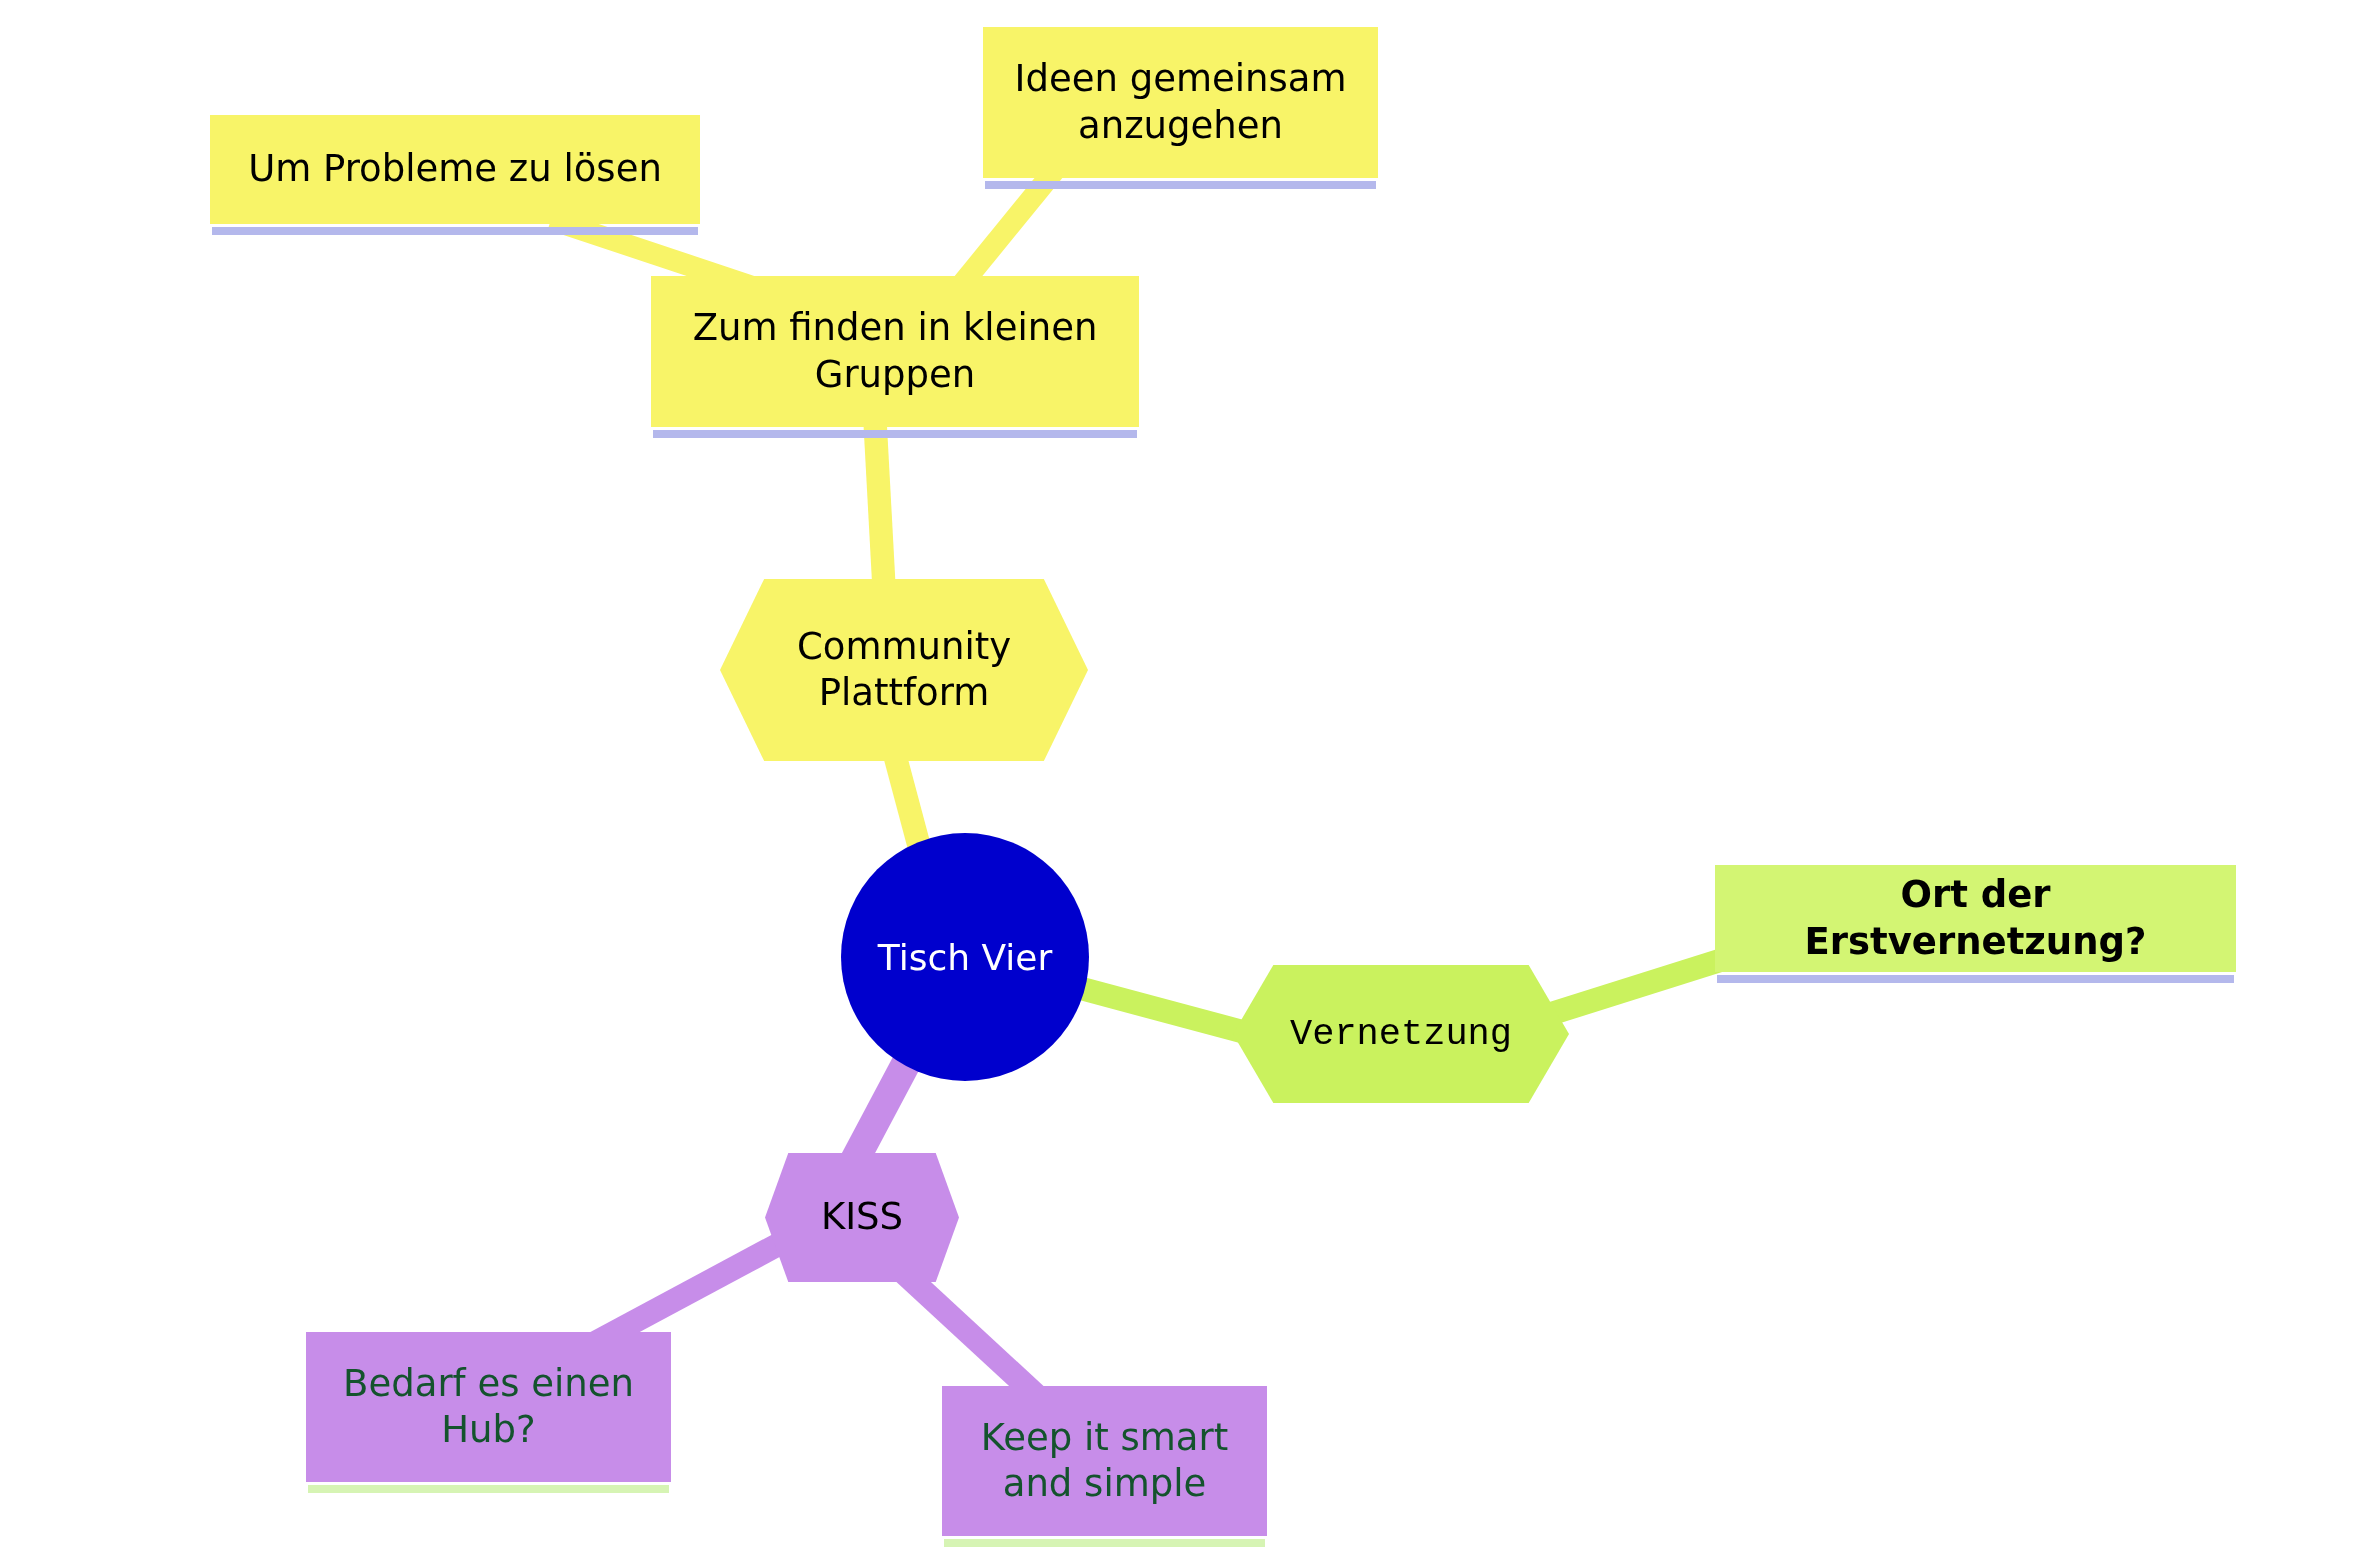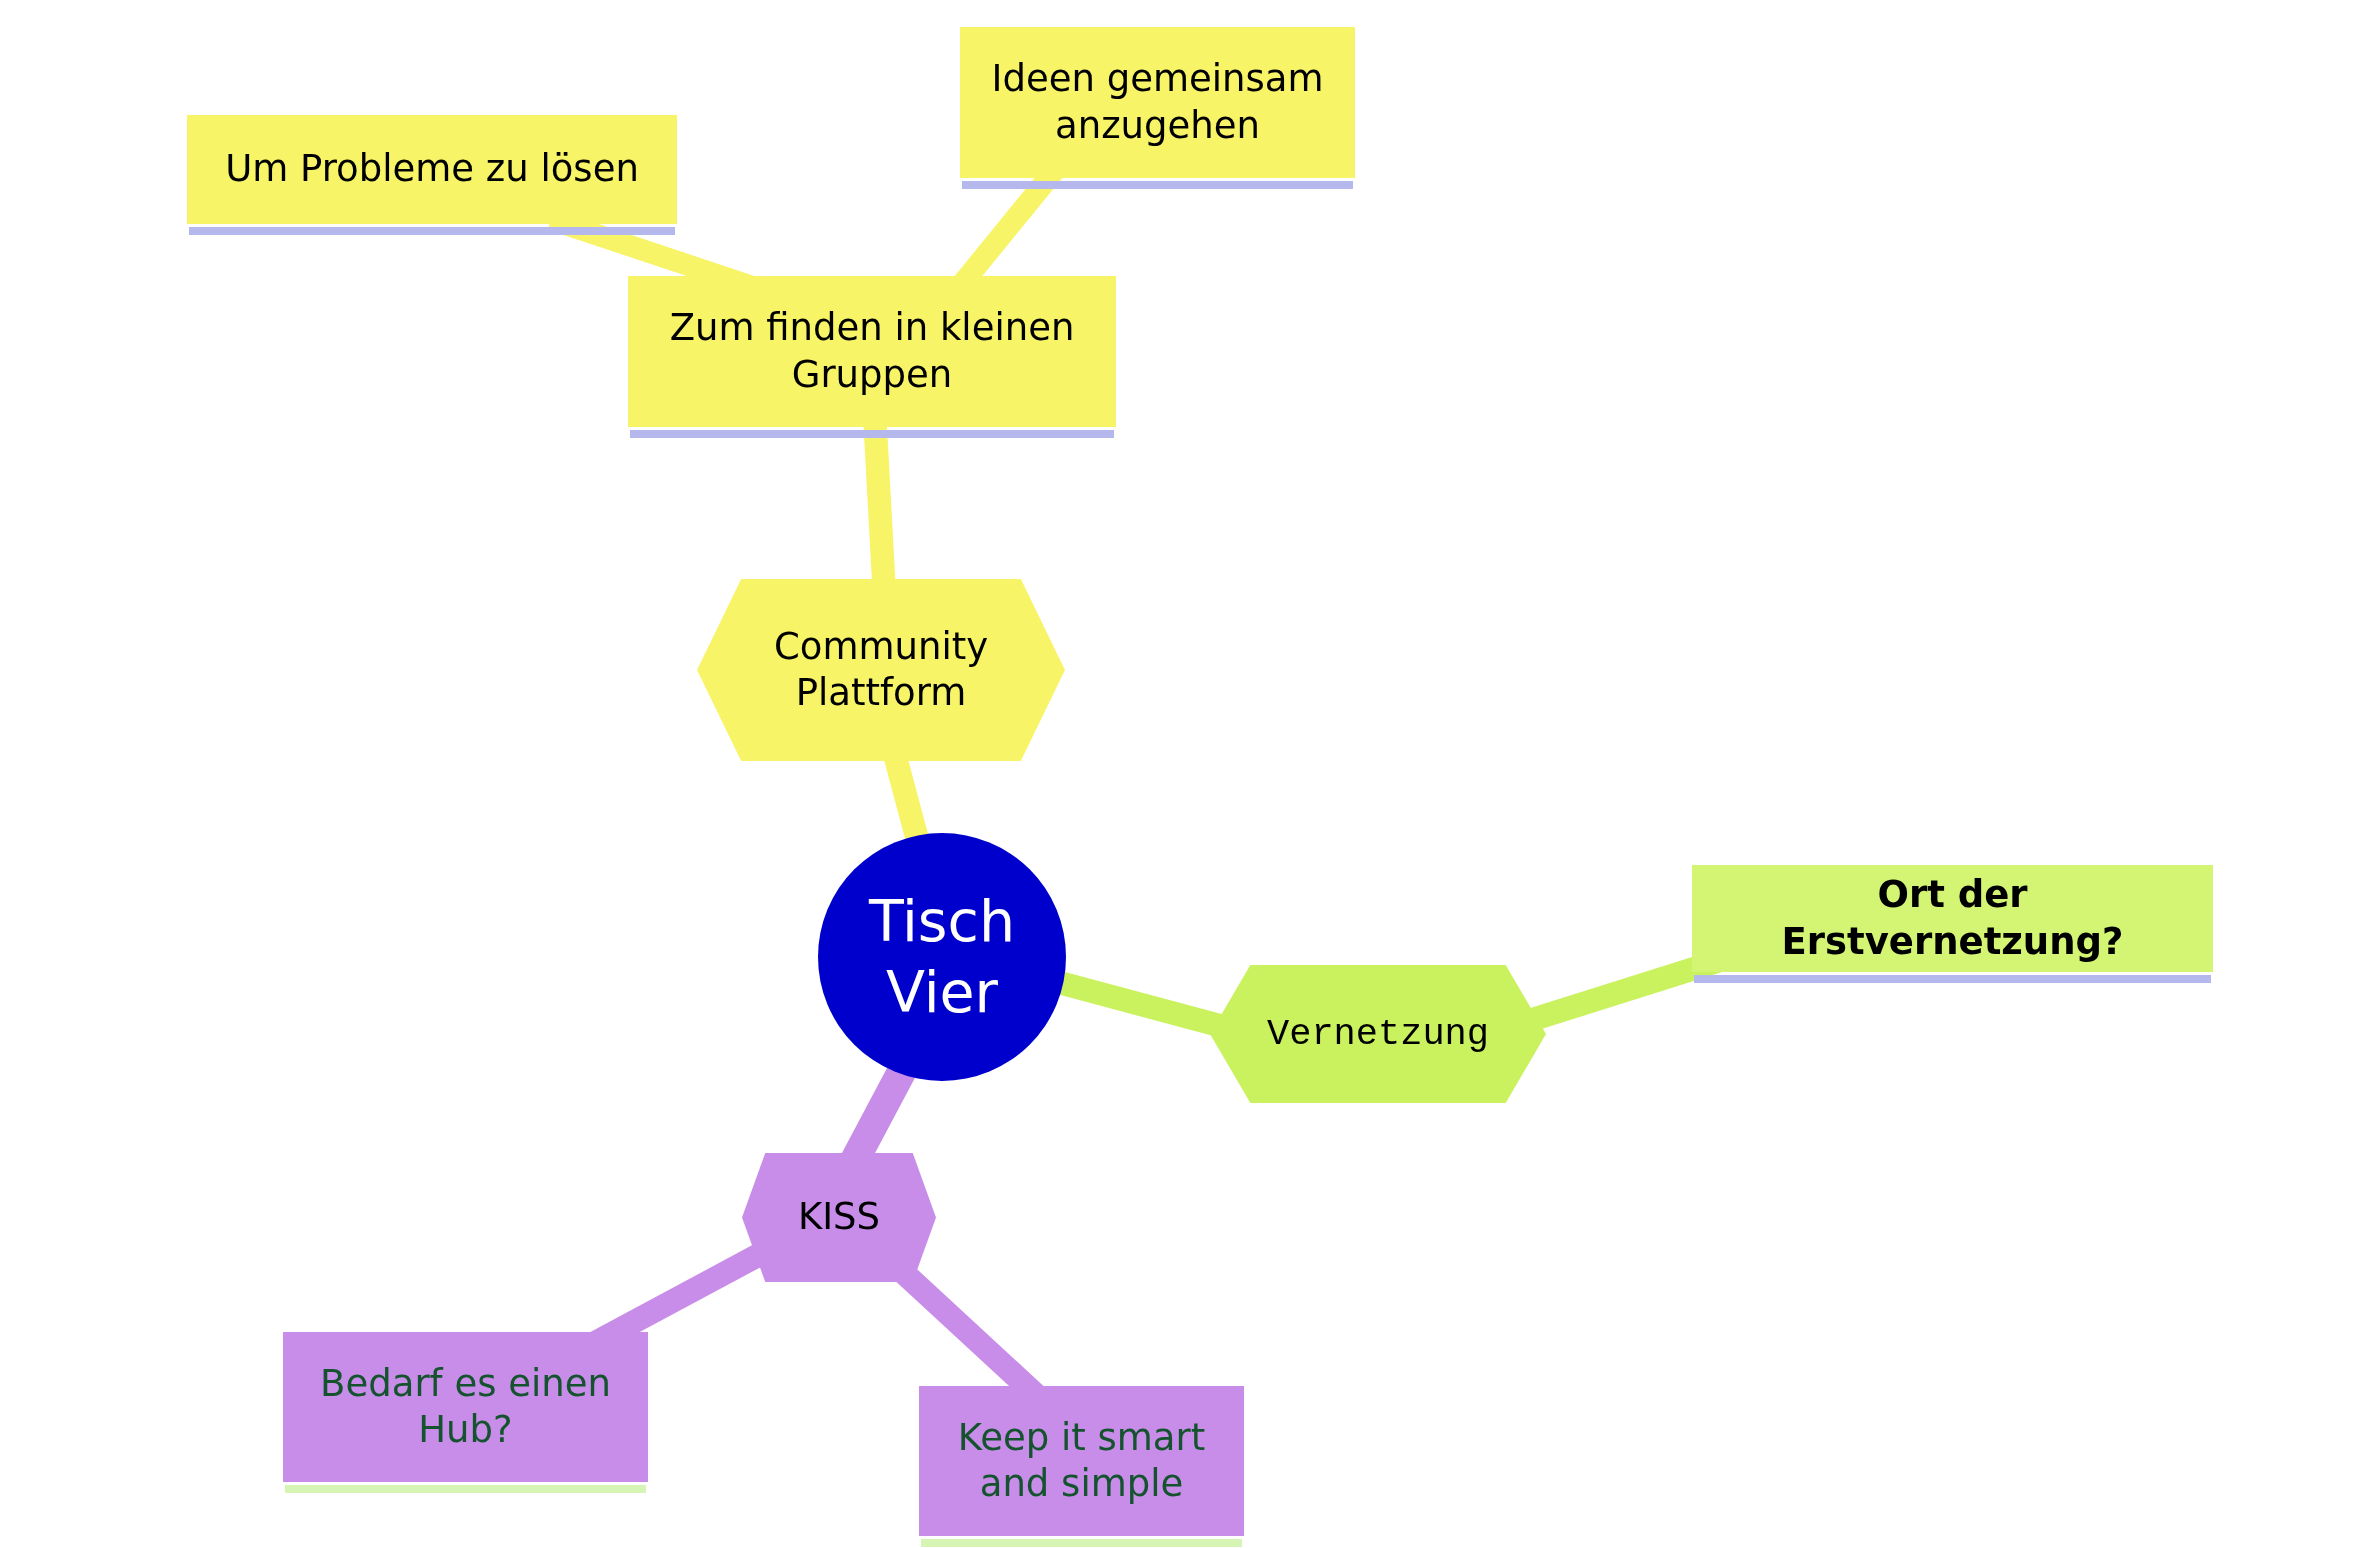--- a/index.html
+++ b/index.html
@@ -27,20 +27,21 @@
     display: flex;
     align-items: center;
     justify-content: center;
     text-align: center;
     box-sizing: border-box;
     z-index: 2;
     font-size: 37px;
     line-height: 1.25;
     color: #000000;
     cursor: pointer;
+    margin-left: 23px;
   }
   .rect { padding: 5.9px 17.6px; }
   
   .rect::after {
     content: "";
     position: absolute;
     left: 2px;
     right: 2px;
     bottom: -10.7px;
     height: 7.8px;
@@ -57,21 +58,21 @@
     padding: 5.9px 43px;
   }
   .hex-yellow { background: #f8f468; }
   .hex-green  { background: #caf25e; font-family: Liberation Mono, monospace; }
   .hex-purple { background: #c78de9; color: #000000; }
 
   .root-circle {
     border-radius: 50%;
     background: #0000cd;
     color: #ffffff;
-    font-size: 57px;
+    font-size: 36px;
     z-index: 3;
   }
 
   
   #n-um-probleme   { left: 187px;  top: 115px;  width: 490px; height: 109px; }
   #n-ideen         { left: 960px;  top: 27px;   width: 395px; height: 151px; }
   #n-zum-finden    { left: 628px;  top: 276px;  width: 488px; height: 151px; }
   #n-community     { left: 697px;  top: 579px;  width: 368px; height: 182px; }
   #n-root          { left: 818px;  top: 833px;  width: 248px; height: 248px; }
   #n-vernetzung    { left: 1210px; top: 965px;  width: 336px; height: 138px; }

